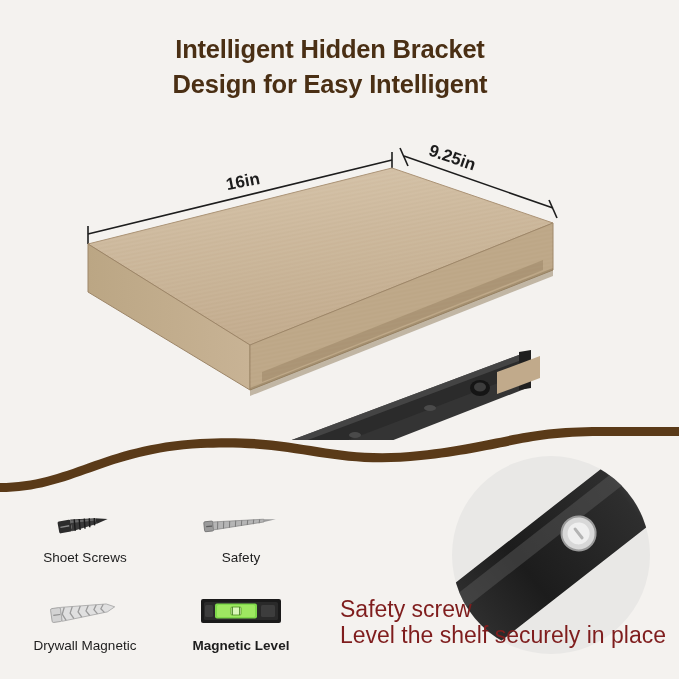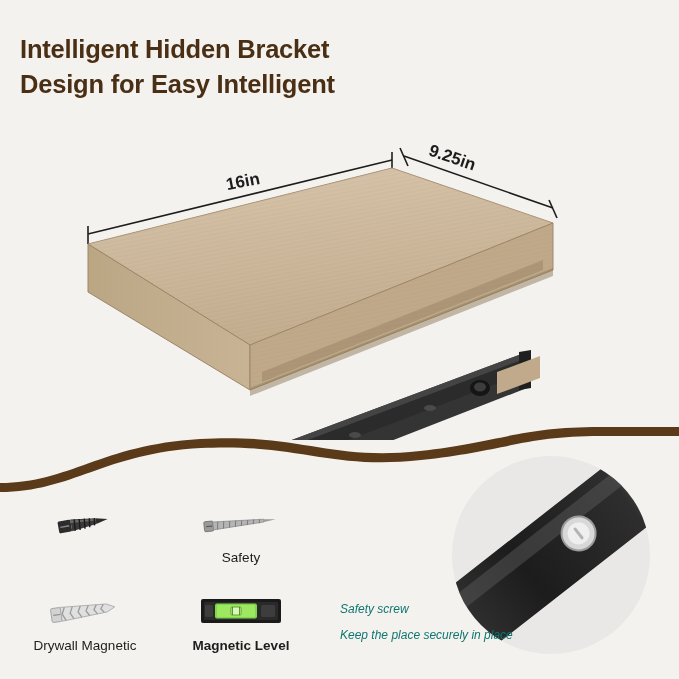--- a/index.html
+++ b/index.html
@@ -19,28 +19,29 @@
     left: 0; top: 0;
     width: 679px;
     height: 679px;
     background: #f4f2ef;
     overflow: hidden;
   }
 
   
   .headline {
     position: absolute;
-    left: 20px;
+    left: 50px;
     top: 32px;
     width: 560px;
     color: #4a2f14;
     font-size: 25.5px;
     font-weight: bold;
     line-height: 35px;
     letter-spacing: -0.2px;
+    text-align: center;
   }
   .headline div { white-space: nowrap; }
 
   
   .photo {
     position: absolute;
     left: 0; top: 120px;
     width: 679px;
     height: 320px;
   }
@@ -88,24 +89,23 @@
     display: flex;
     align-items: center;
     justify-content: center;
   }
 
   
   .safety {
     position: absolute;
     left: 340px;
     top: 596px;
-    font-size: 12px;
-    color: #0f766e;
+    font-size: 23px;
+    color: #7f1d1d;
     line-height: 26px;
-    font-style: italic;
   }
   .safety div { white-space: nowrap; }
 
   .circle-photo {
     position: absolute;
     left: 452px;
     top: 456px;
     width: 198px;
     height: 198px;
   }
@@ -210,20 +210,21 @@
             <line x1="25" y1="14.5" x2="24" y2="26"></line>
             <line x1="30" y1="15" x2="29" y2="26"></line>
             <line x1="35" y1="15.6" x2="34" y2="25.6"></line>
             <line x1="40" y1="16.2" x2="39" y2="25"></line>
             <line x1="45" y1="16.8" x2="44" y2="24"></line>
           </g>
           <line x1="10" y1="20" x2="19" y2="20" stroke="#8a8a8a" stroke-width="1.4"></line>
         </g>
       </svg>
     </div>
+    <div class="cap">Shoet Screws</div>
   </div>
 
   <div class="hw" id="hw-screws">
     <div class="art">
       <svg width="86" height="40" viewBox="0 0 86 40">
         <g transform="rotate(-6 43 20)">
           <rect x="6" y="15" width="9" height="10" rx="1.2" fill="#9a9a9a" stroke="#6d6d6d" stroke-width="0.8"></rect>
           <path d="M15,16 L66,18.6 L66,21.4 L15,24 Z" fill="#b5b5b5" stroke="#7d7d7d" stroke-width="0.6"></path>
           <path d="M66,18.6 L78,20 L66,21.4 Z" fill="#9a9a9a"></path>
           <g stroke="#7a7a7a" stroke-width="1">
@@ -302,16 +303,16 @@
           <circle cx="99" cy="64" r="17" fill="#d8d8d8" stroke="#9a9a9a" stroke-width="2"></circle>
           <circle cx="99" cy="64" r="11" fill="#efefef"></circle>
           <rect x="92" y="62.5" width="14" height="3" rx="1.2" fill="#b4b4b4"></rect>
         </g>
       </g>
     </svg>
   </div>
 
   <div class="safety">
     <div>Safety screw</div>
-    <div>Keep the place securely in place</div>
+    <div>Level the shelf securely in place</div>
   </div>
 
 </div>
 
 </body></html>

